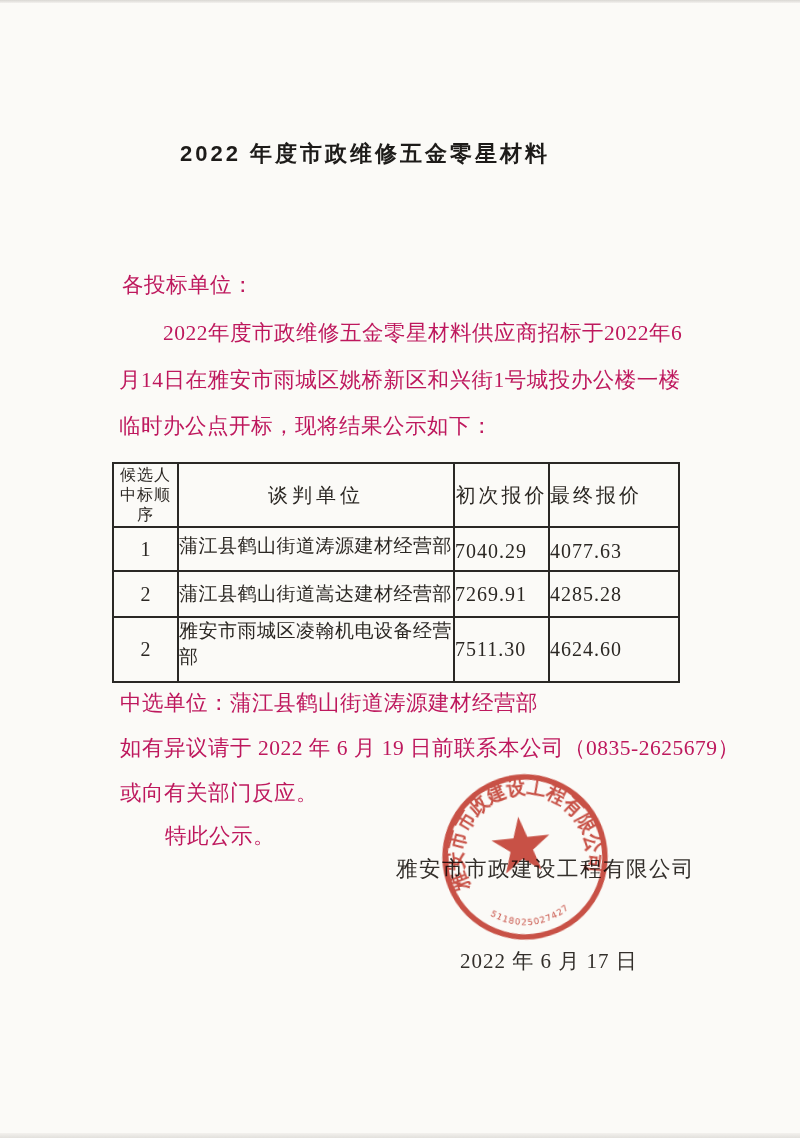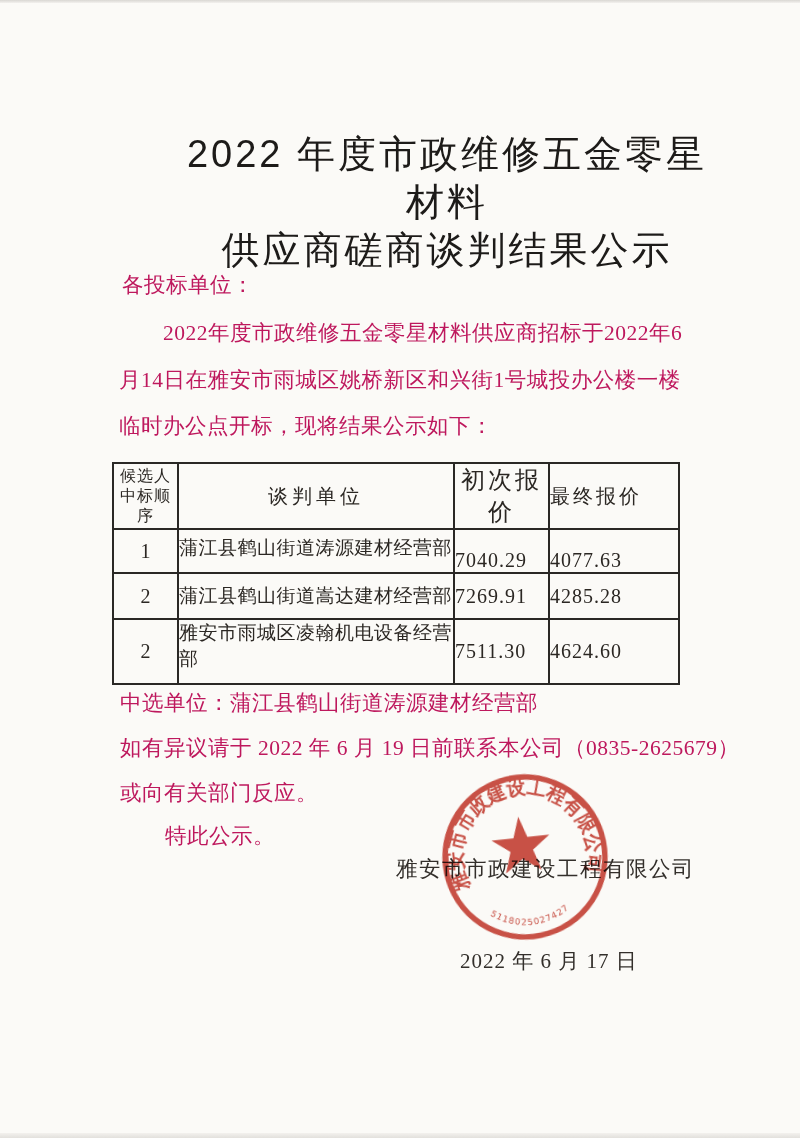--- a/index.html
+++ b/index.html
@@ -15,24 +15,24 @@
     position:absolute;left:0;top:0;width:800px;height:3px;
     background:linear-gradient(#d9d7d3,#f3f1ee);
   }
   .scan-edge-bottom{
     position:absolute;left:0;bottom:0;width:800px;height:5px;
     background:linear-gradient(#f3f1ee,#e2e0dc);
   }
   .abs{position:absolute;}
   .doc-title{
     left:180px;top:130px;width:534px;
-    text-align:center;
+    text-align:left;
     font-family:"Liberation Sans", sans-serif;
-    font-weight:400;
-    font-size:38px;
+    font-weight:700;
+    font-size:22px;
     line-height:48px;
     letter-spacing:3px;
     color:#1d1b19;
   }
   .bodyline{
     font-size:21.5px;
     letter-spacing:0.5px;
     white-space:nowrap;
     color:#be185d;
   }
@@ -52,27 +52,27 @@
   table.results tr:nth-child(2){height:44px;}
   table.results tr:nth-child(3){height:46px;}
   table.results tr:nth-child(4){height:56px;}
   th.h-rank{
     font-size:16px;line-height:20px;
     white-space:pre-line;
     text-align:center;vertical-align:middle;
     letter-spacing:1px;
   }
   th.h-unit{font-size:20px;letter-spacing:4px;text-align:center;vertical-align:middle;}
-  th.h-initial{font-size:24px;letter-spacing:3px;text-align:center;vertical-align:middle;}
+  th.h-initial{font-size:20px;letter-spacing:3px;text-align:center;vertical-align:middle;}
   th.h-final{font-size:20px;letter-spacing:3px;text-align:left;vertical-align:middle;padding-left:10px;}
   td.c-rank{font-size:20px;text-align:center;vertical-align:middle;}
   td.c-unit{font-size:19px;text-align:left;padding-left:8px;vertical-align:middle;letter-spacing:0.5px;}
   td.c-num{font-size:20px;text-align:left;padding-left:10px;vertical-align:middle;letter-spacing:1px;}
   tr.r1 td.c-unit{vertical-align:top;padding-top:5px;}
-  tr.r1 td.c-num{vertical-align:bottom;font-family:Liberation Serif, serif;}
+  tr.r1 td.c-num{vertical-align:bottom;padding-bottom:7px;font-family:Liberation Serif, serif;}
   tr.r3 td.c-unit{vertical-align:bottom;padding-bottom:11px;}
   tr.r3 td.c-num{vertical-align:top;padding-top:20px;}
   .company-line{
     font-size:21.5px;letter-spacing:1.5px;white-space:nowrap;color:#332f2b;
   }
   .date-line{
     font-size:21px;letter-spacing:1px;white-space:nowrap;color:#332f2b;
   }
   .stamp{
     left:440px;top:772px;width:170px;height:170px;
@@ -93,21 +93,20 @@
     letter-spacing:1px;
   }
 </style>
 </head>
 <body>
 
 <div class="scan-edge-top"></div>
 
 <div class="abs doc-title">
   <div>2022 年度市政维修五金零星材料</div>
-  <div>供应商磋商谈判结果公示</div>
 </div>
 
 <div class="abs bodyline" style="left:122px;top:270px;">各投标单位：</div>
 <div class="abs bodyline" style="left:163px;top:318px;">2022年度市政维修五金零星材料供应商招标于2022年6</div>
 <div class="abs bodyline" style="left:119px;top:365px;text-align:right;">月14日在雅安市雨城区姚桥新区和兴街1号城投办公楼一楼</div>
 <div class="abs bodyline" style="left:119px;top:411px;">临时办公点开标，现将结果公示如下：</div>
 
 <table class="results">
   <colgroup>
     <col style="width:65px">

